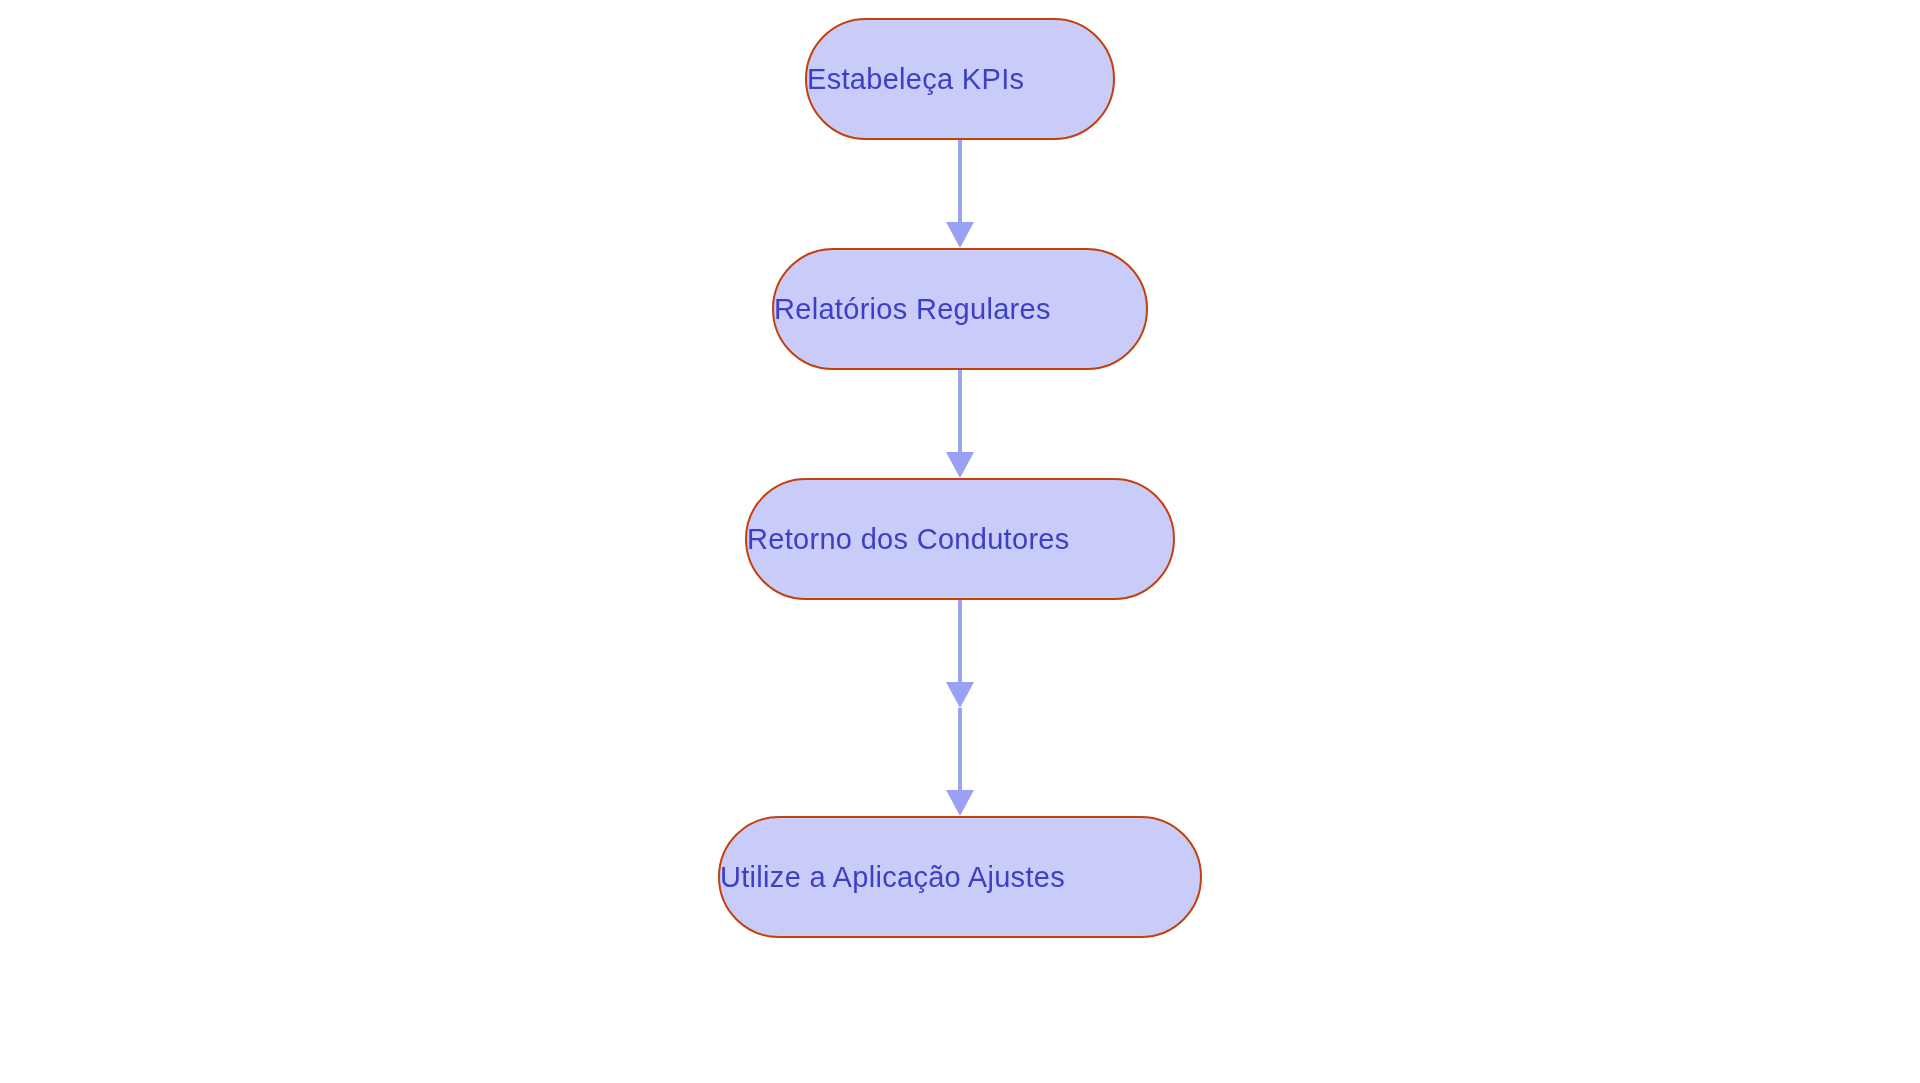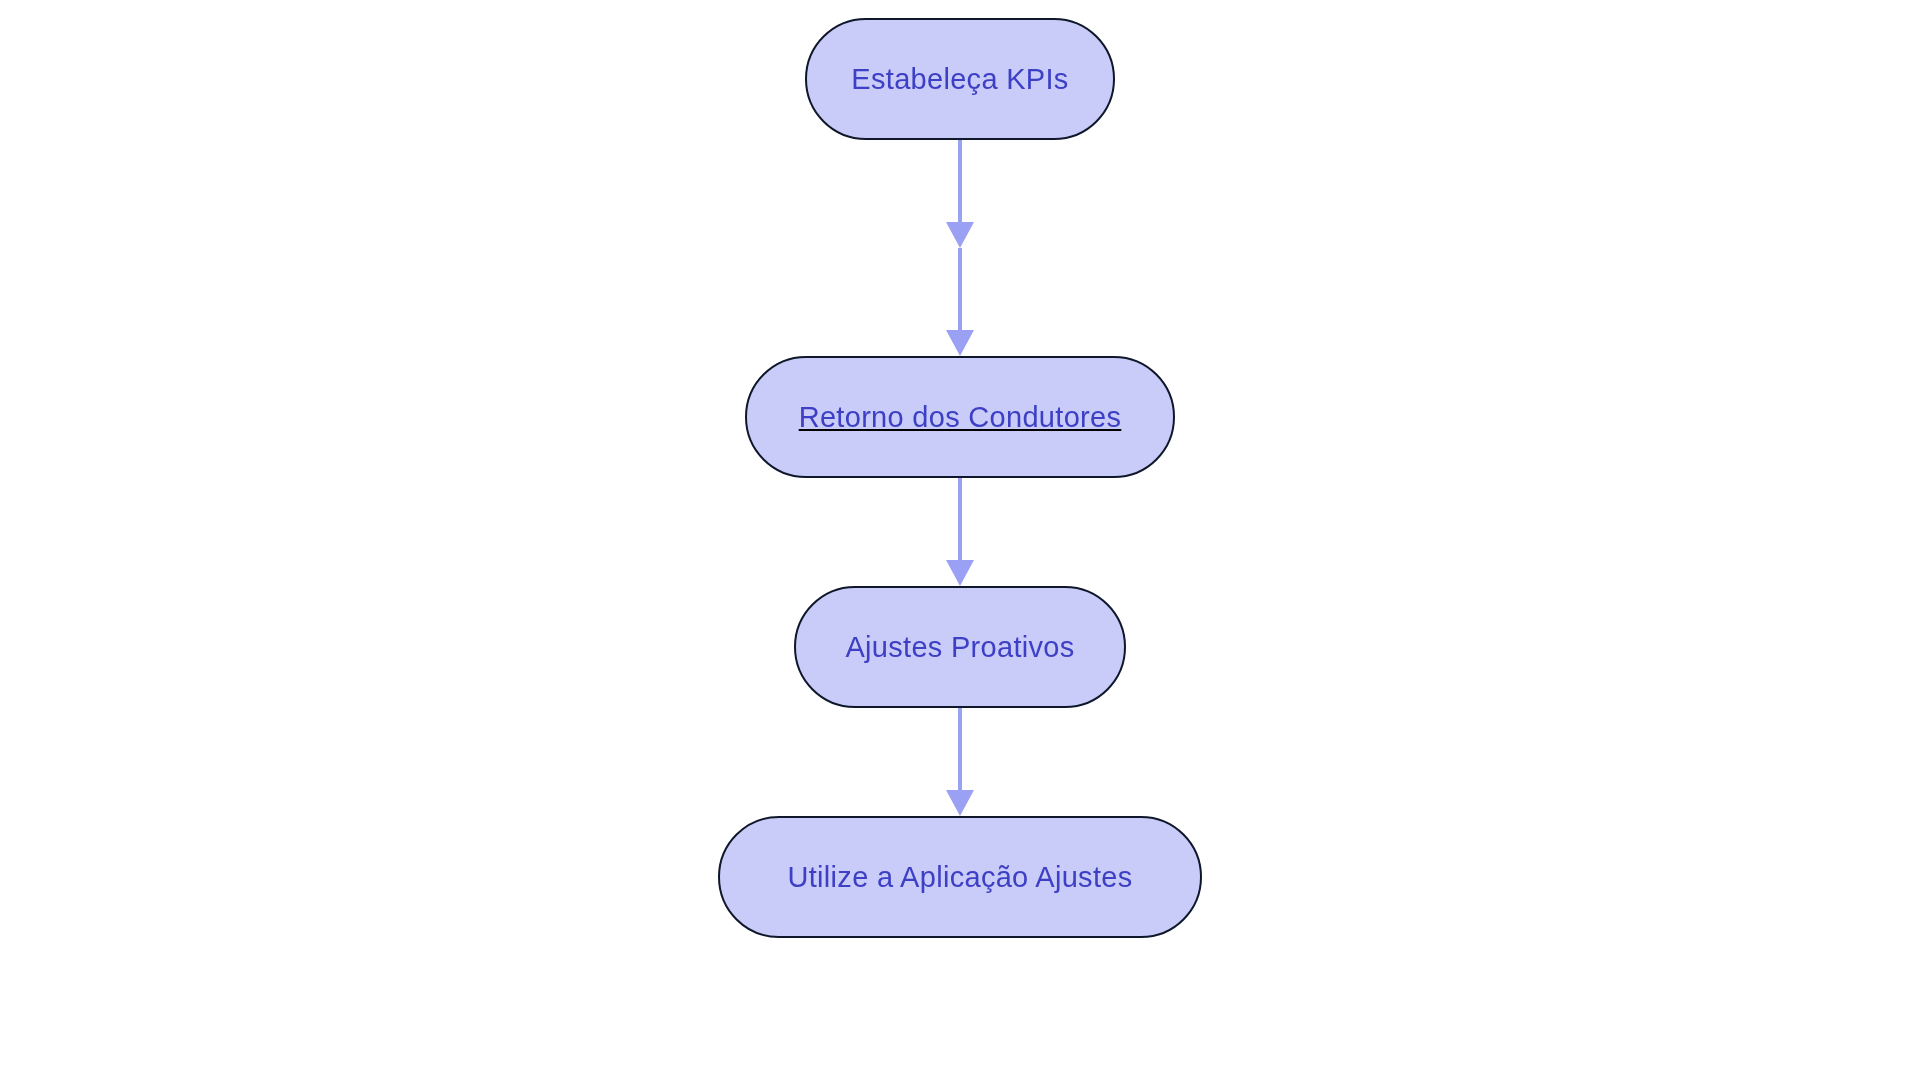--- a/index.html
+++ b/index.html
@@ -17,36 +17,35 @@
     display: flex;
     flex-direction: column;
     align-items: center;
     padding-top: 18px;
     box-sizing: border-box;
   }
   .node {
     height: 122px;
     box-sizing: border-box;
     background: #c9cbf8;
-    border: 2px solid #0f172a;
+    border: 2px solid #c2410c;
     border-radius: 62px;
     display: flex;
     align-items: center;
-    justify-content: center;
     flex: 0 0 auto;
   }
   .node-label {
     color: #3d40c5;
     font-size: 29px;
     letter-spacing: 0.3px;
     white-space: nowrap;
   }
   .n1 { width: 310px; }
   .n2 { width: 376px; }
-  .n3 { width: 430px; text-decoration: underline; }
+  .n3 { width: 430px; }
   .n4 { width: 332px; }
   .n5 { width: 484px; }
   .connector {
     height: 108px;
     flex: 0 0 auto;
     display: flex;
     flex-direction: column;
     align-items: center;
   }
   .connector .line {
@@ -69,38 +68,38 @@
 
   <div class="node n1">
     <span class="node-label">Estabeleça KPIs</span>
   </div>
 
   <div class="connector">
     <div class="line"></div>
     <div class="head"></div>
   </div>
 
+  <div class="node n2">
+    <span class="node-label">Relatórios Regulares</span>
+  </div>
 
   <div class="connector">
     <div class="line"></div>
     <div class="head"></div>
   </div>
 
   <div class="node n3">
     <span class="node-label">Retorno dos Condutores</span>
   </div>
 
   <div class="connector">
     <div class="line"></div>
     <div class="head"></div>
   </div>
 
-  <div class="node n4">
-    <span class="node-label">Ajustes Proativos</span>
-  </div>
 
   <div class="connector">
     <div class="line"></div>
     <div class="head"></div>
   </div>
 
   <div class="node n5">
     <span class="node-label">Utilize a Aplicação Ajustes</span>
   </div>
 

